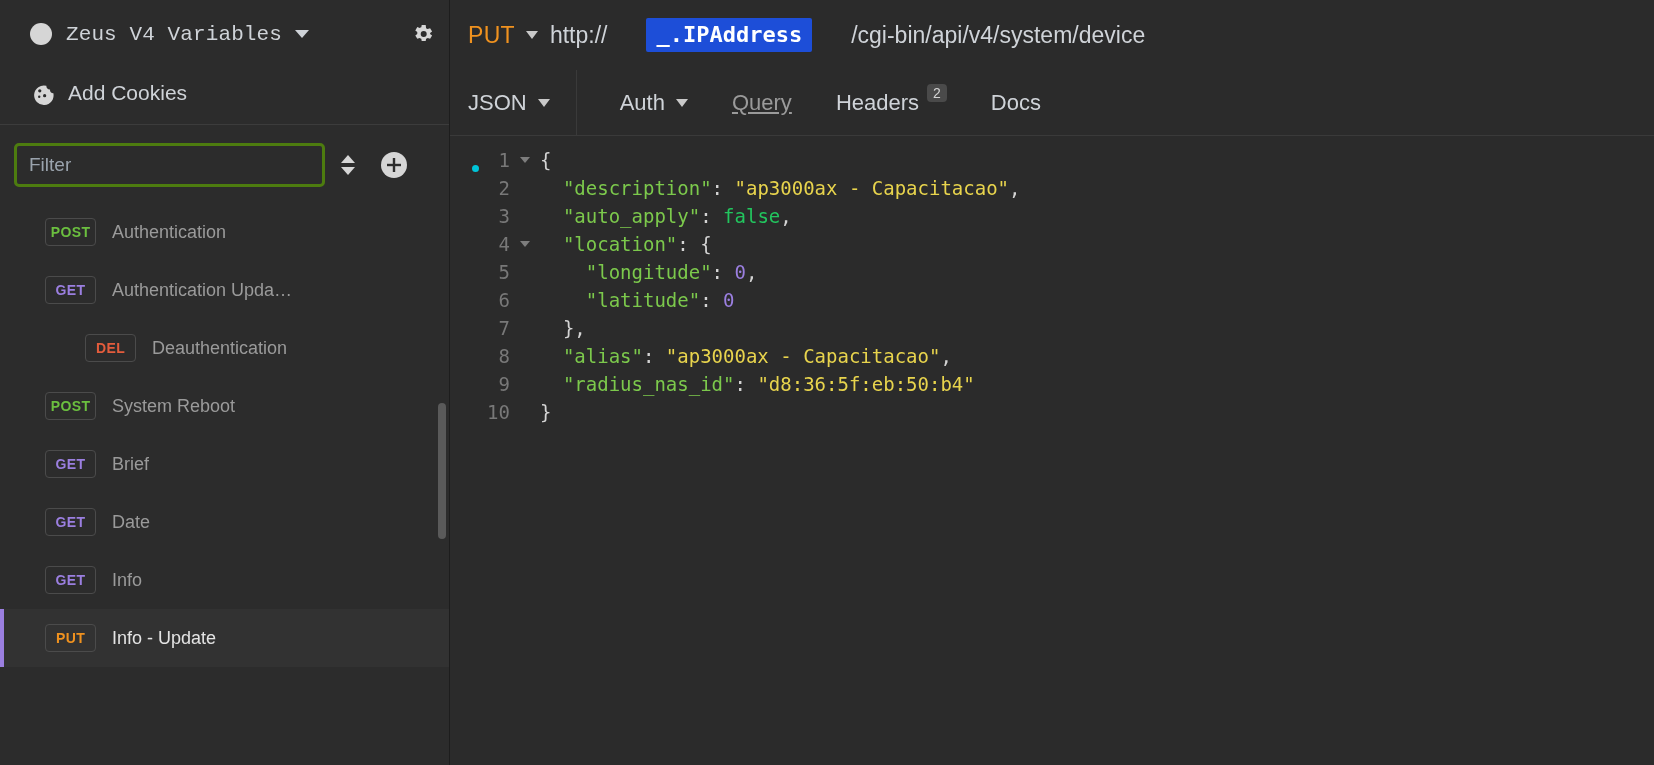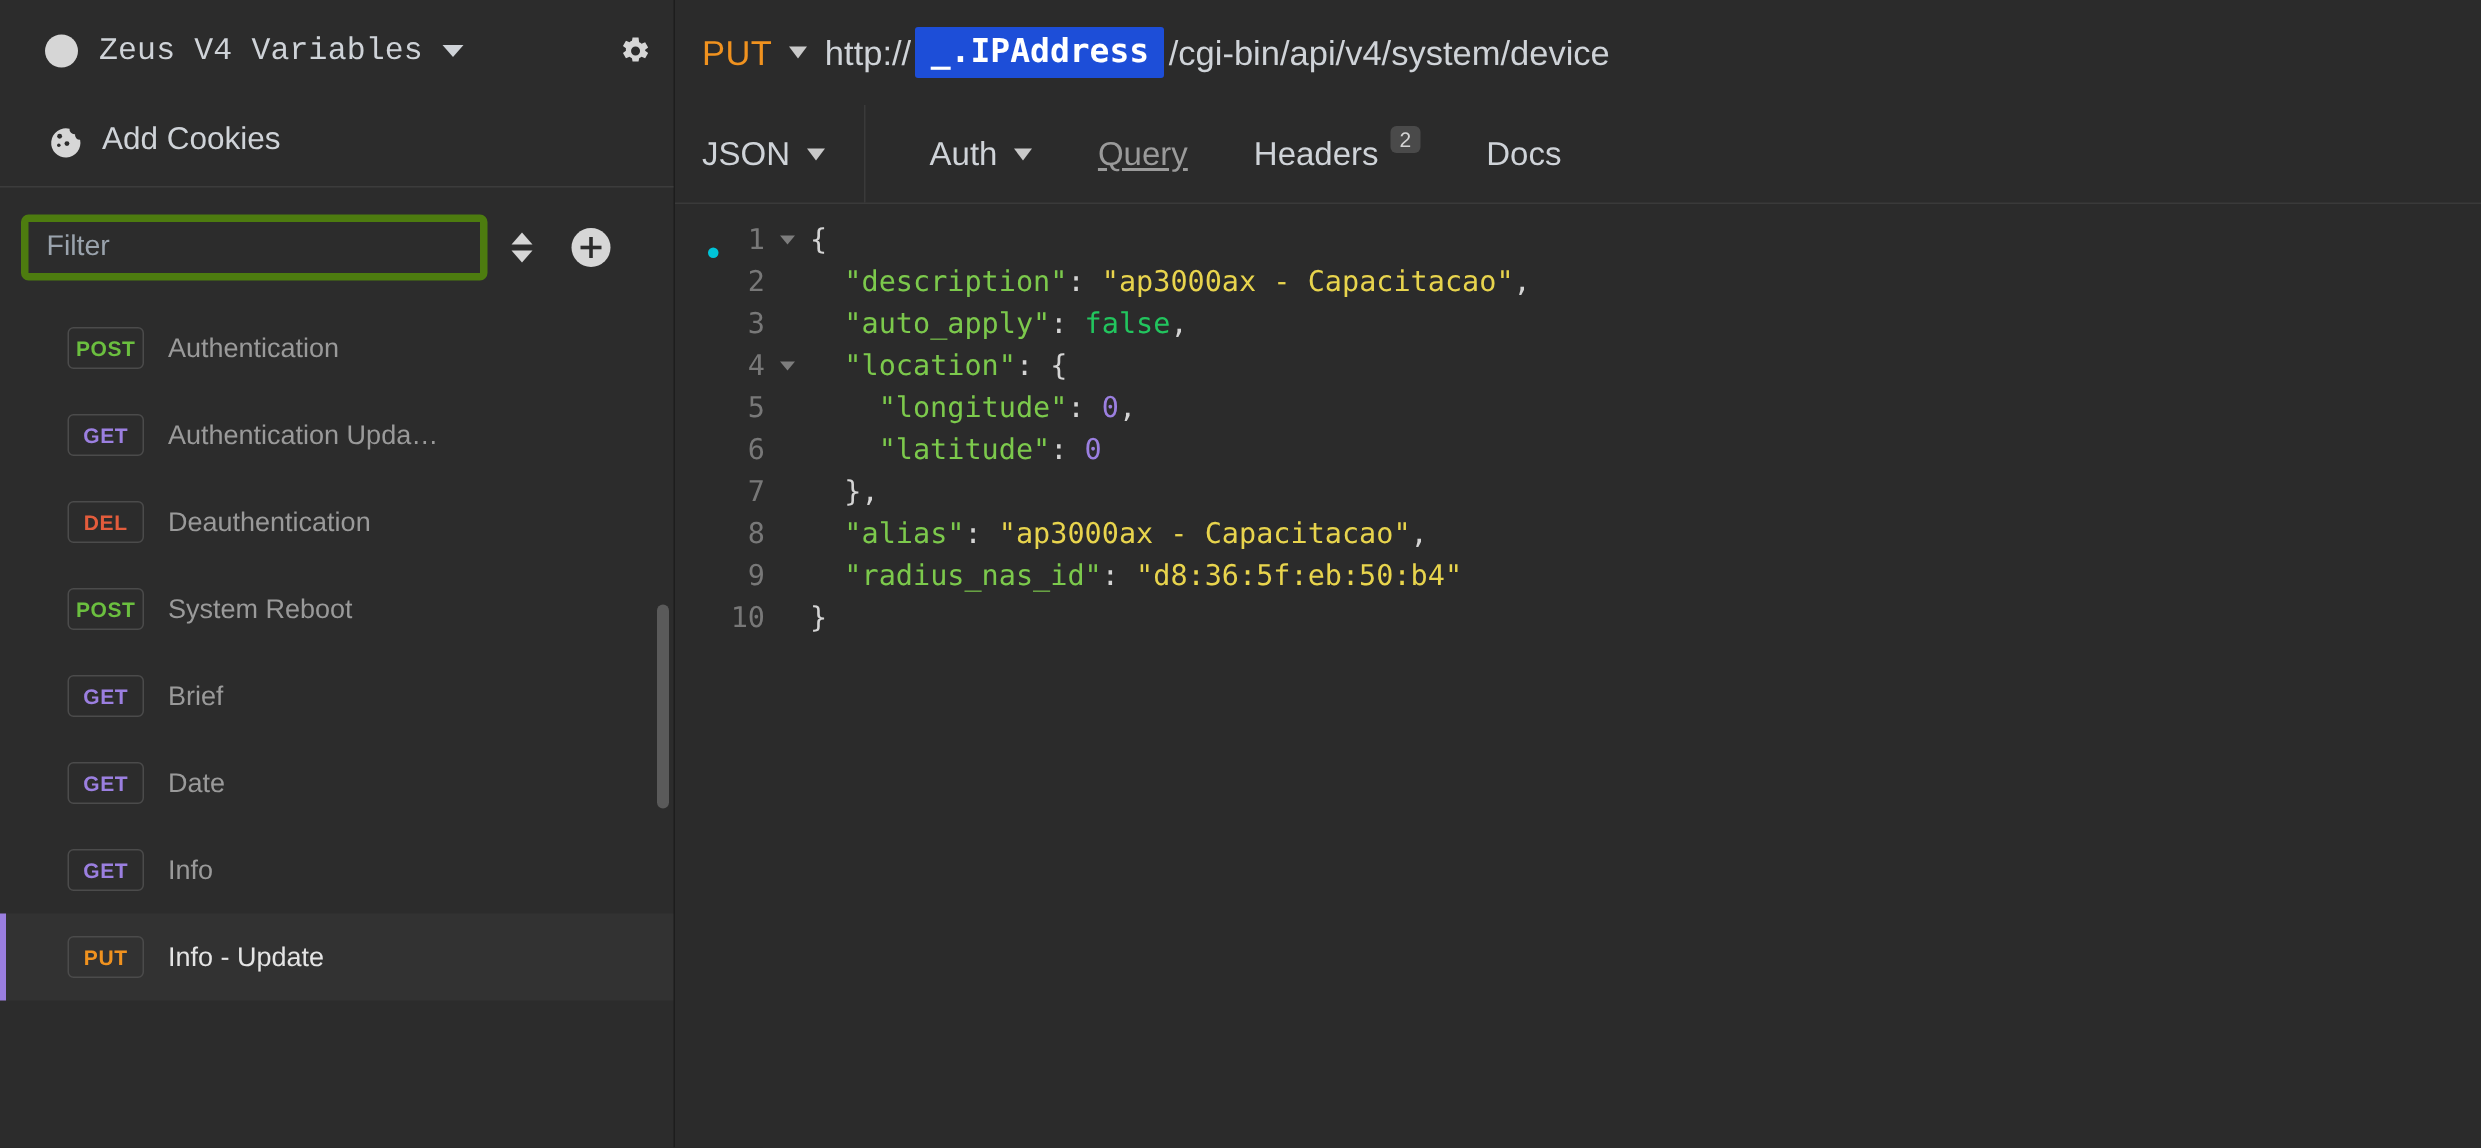--- a/index.html
+++ b/index.html
@@ -49,21 +49,21 @@
 
   .sidebar-sep { height: 1px; background: #3c3c3c; margin-top: 6px; }
 
   .filterrow {
     display: flex; align-items: center;
     padding: 18px 18px 16px 14px; gap: 0;
   }
   .filter-input {
     width: 311px; height: 44px;
     background: #2c2c2c;
-    border: 5px solid #4d7c0f;
+    border: 3px solid #4d7c0f;
     border-radius: 5px;
     color: #cfd3d8; font-size: 19px;
     padding: 0 12px;
     font-family: "Liberation Sans", sans-serif;
     outline: none;
   }
   .filter-input::placeholder { color: #9aa3ad; }
   .sort-btn {
     width: 46px; height: 44px; display: flex;
     align-items: center; justify-content: center;
@@ -96,21 +96,21 @@
   .method {
     width: 51px; height: 28px;
     border: 1px solid #4b4b4b; border-radius: 4px;
     display: flex; align-items: center; justify-content: center;
     font-size: 14px; font-weight: 600;
     letter-spacing: .4px; flex: 0 0 auto;
     margin-right: 16px;
   }
   .m-POST { color: #6bbf3f; }
   .m-GET  { color: #9b7fe0; }
-  .m-DEL  { color: #e35c3c; }
+  .m-DEL  { color: #e35c3c; margin-left: 40px; }
   .m-PUT  { color: #f0921f; }
   .req-label {
     font-size: 18px; color: #9a9a9a;
     white-space: nowrap; overflow: hidden; text-overflow: ellipsis;
   }
   .req-row.selected .req-label { color: #e4e4e4; }
 
   .sb-track {
     position: absolute; right: 3px; top: 200px;
     width: 8px; height: 136px;
@@ -131,21 +131,21 @@
     font-size: 23px; color: #f0921f; letter-spacing: .3px;
   }
   .caret-sm {
     width: 0; height: 0; margin-left: 11px;
     border-left: 6px solid transparent;
     border-right: 6px solid transparent;
     border-top: 8px solid #c9c9c9;
   }
   .urltext {
     font-size: 23px; color: #cfd3d8; display: flex;
-    align-items: center; white-space: nowrap;
+    align-items: center; white-space: nowrap; gap: 36px;
   }
   .var-chip {
     background: #1d4ed8; color: #ffffff;
     border-radius: 2px;
     font-family: "DejaVu Sans Mono", monospace;
     font-size: 22px; font-weight: 700;
     padding: 5px 10px; margin: 0 3px;
     display: inline-block; line-height: 1.1;
   }
 

